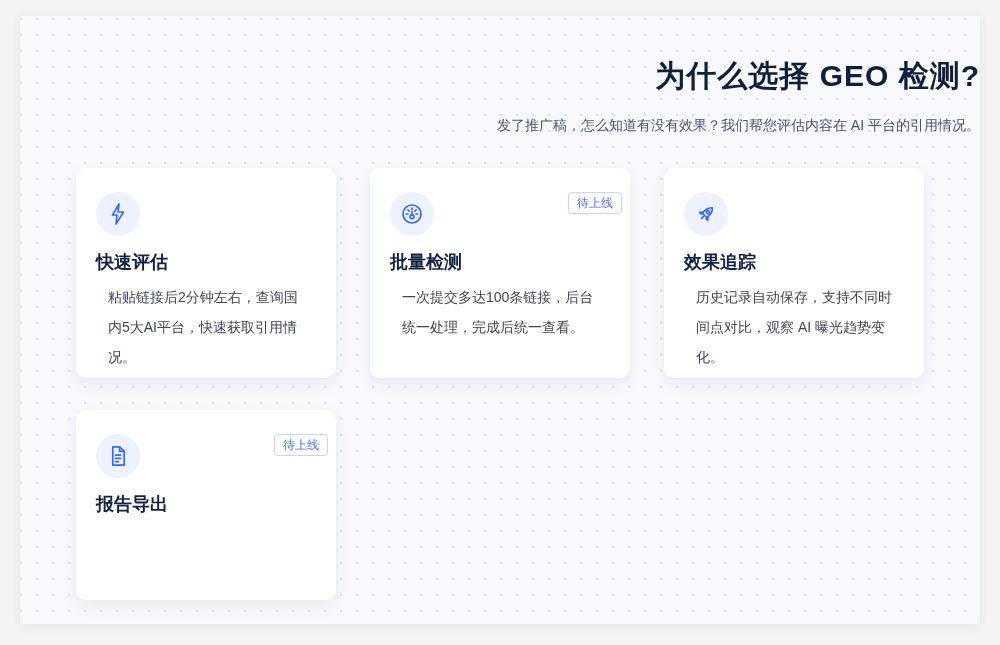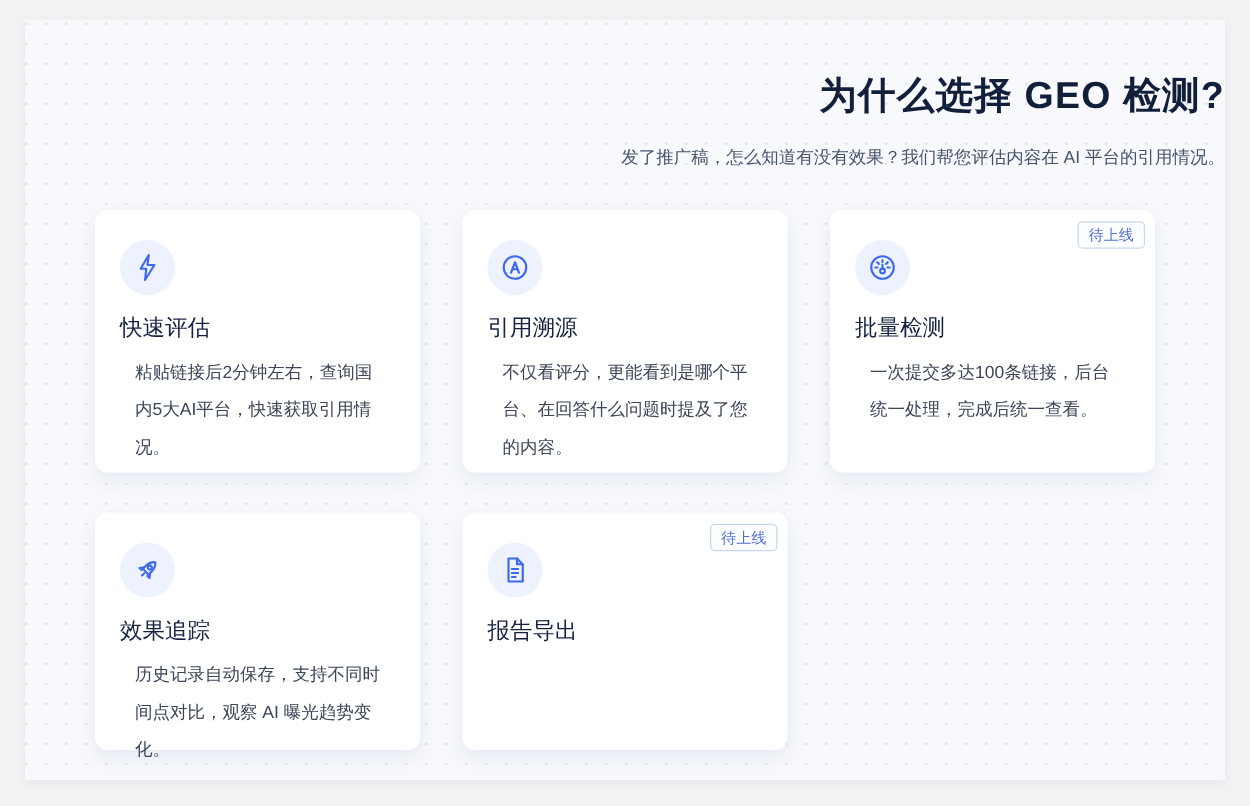--- a/index.html
+++ b/index.html
@@ -69,32 +69,32 @@
     height: 24px;
     stroke: #3e68f0;
     fill: none;
     stroke-width: 1.7;
     stroke-linecap: round;
     stroke-linejoin: round;
   }
   .card-title {
     margin: 14px 0 0;
     font-size: 18px;
-    font-weight: 400;
+    font-weight: 700;
     color: #15223f;
   }
   .card-desc {
     margin: 8px 12px 0;
     font-size: 14px;
     line-height: 30px;
     color: #3b4557;
   }
   .badge {
     position: absolute;
-    top: 9px;
+    top: 24px;
     right: 8px;
     font-size: 12px;
     line-height: 1;
     color: #4f71d6;
     border: 1px solid #c9d6f2;
     border-radius: 4px;
     padding: 4px 8px;
     background: #fdfeff;
   }
 </style>
@@ -114,30 +114,20 @@
       <div class="icon-circle">
         <svg viewBox="0 0 24 24">
           <path d="M13 2 L6.5 13 H11 L10 22 L17.5 10 H12 Z"></path>
         </svg>
       </div>
       <h3 class="card-title">快速评估</h3>
       <p class="card-desc">粘贴链接后2分钟左右，查询国内5大AI平台，快速获取引用情况。</p>
     </div>
 
 
-    <div class="card">
-      <div class="icon-circle">
-        <svg viewBox="0 0 24 24">
-          <circle cx="12" cy="12" r="9"></circle>
-          <path d="M8.8 16.2 L12 7.8 L15.2 16.2 M10 13.4 H14"></path>
-        </svg>
-      </div>
-      <h3 class="card-title">引用溯源</h3>
-      <p class="card-desc">不仅看评分，更能看到是哪个平台、在回答什么问题时提及了您的内容。</p>
-    </div>
 
     <div class="card">
       <span class="badge">待上线</span>
       <div class="icon-circle">
         <svg viewBox="0 0 24 24">
           <circle cx="12" cy="12" r="9"></circle>
           <path d="M12 6 v1.8 M7.8 7.8 l1.3 1.3 M16.2 7.8 l-1.3 1.3 M6.2 12 h1.8 M16 12 h1.8"></path>
           <path d="M12 9.8 V12.9"></path>
           <circle cx="12" cy="14.8" r="1.9"></circle>
         </svg>

